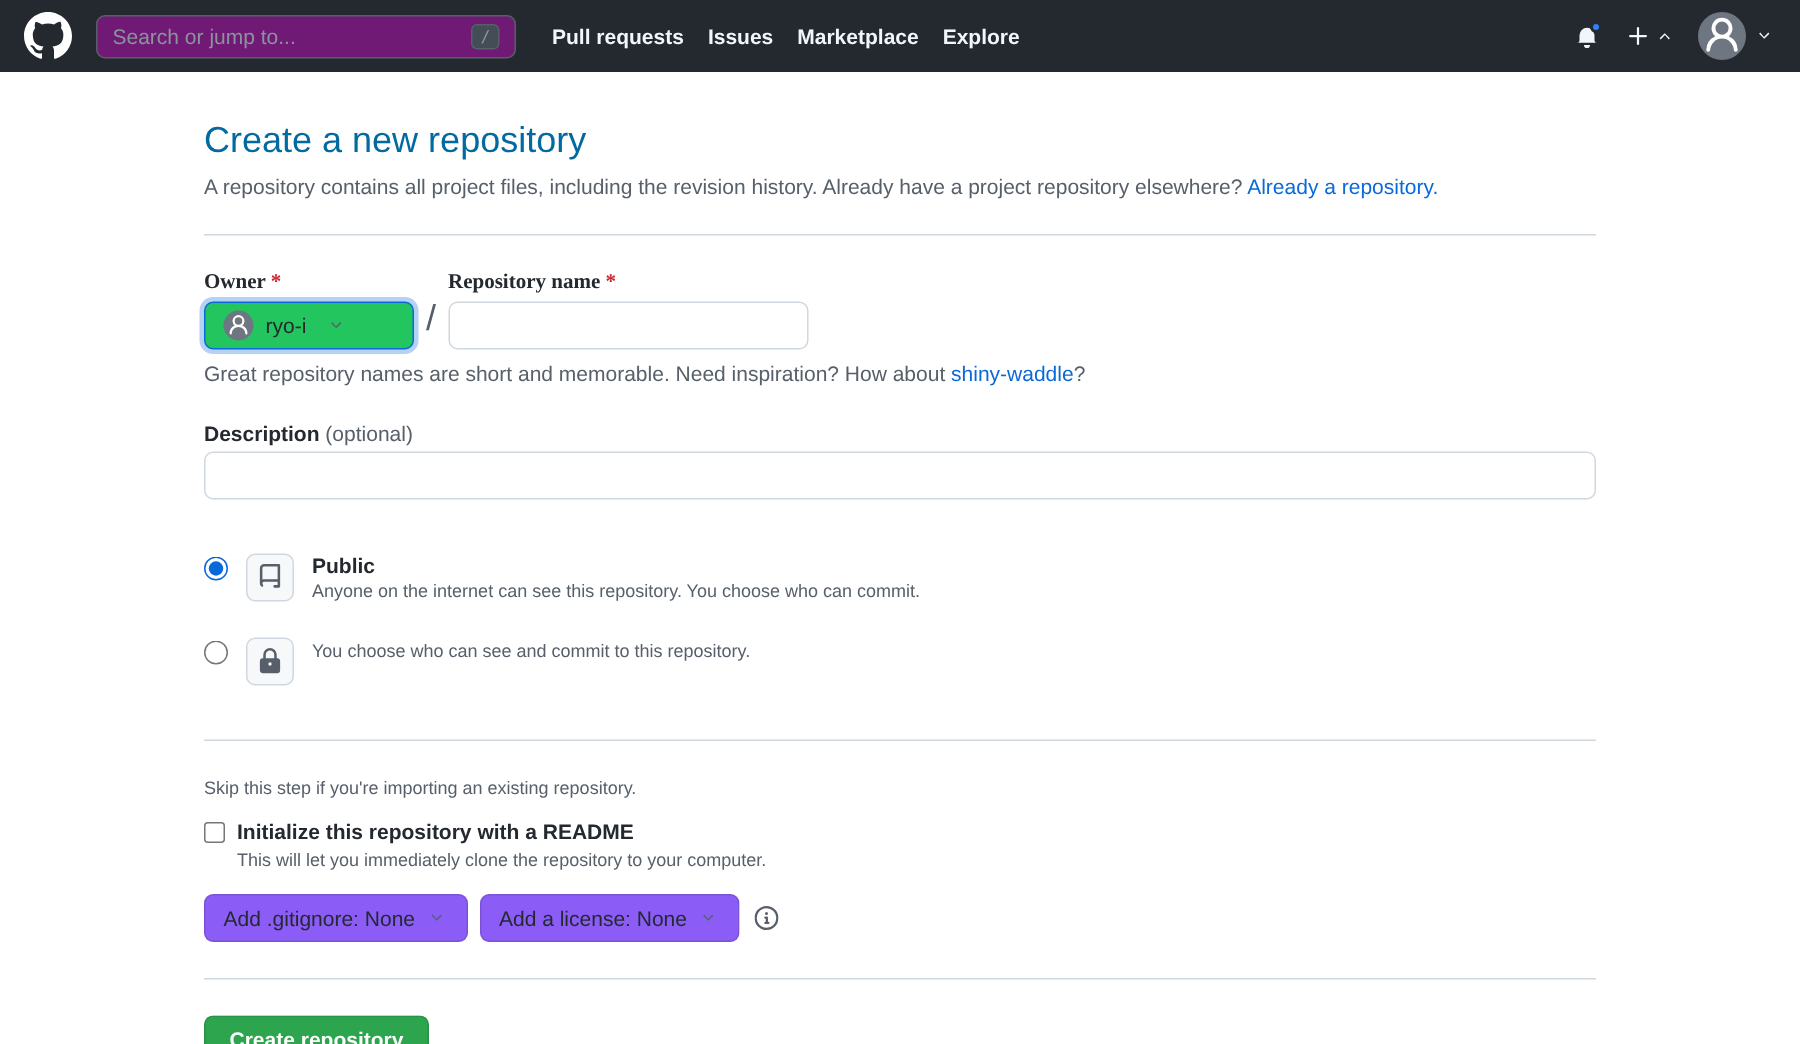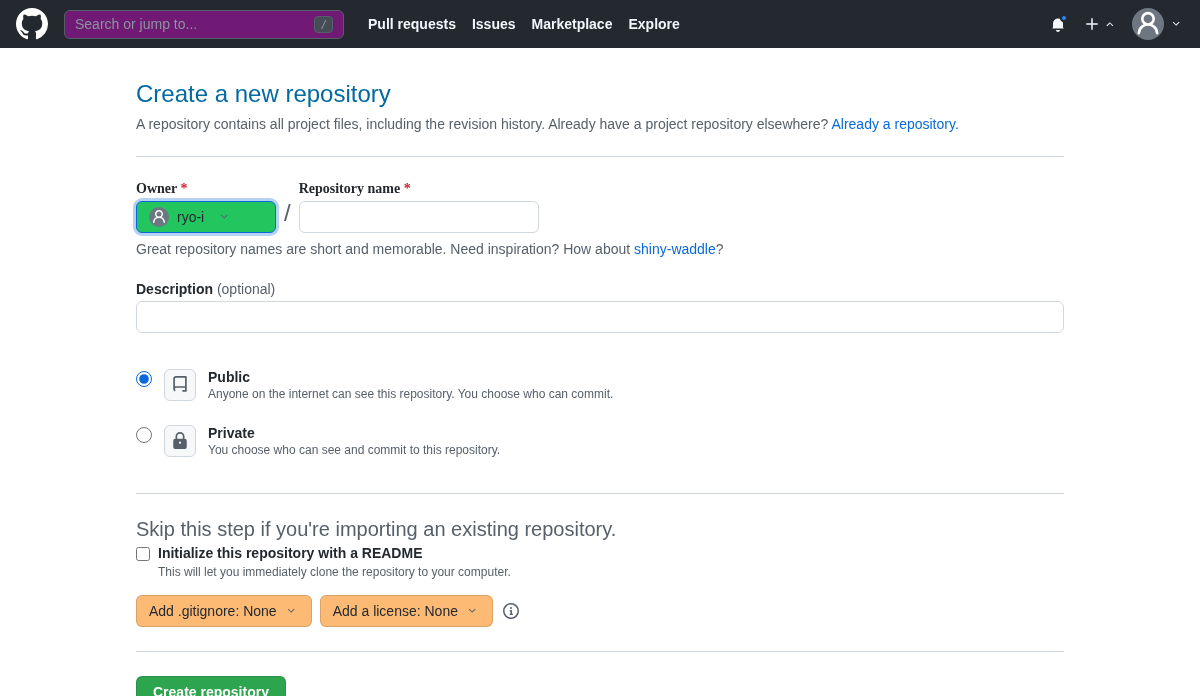--- a/index.html
+++ b/index.html
@@ -248,23 +248,23 @@
     }
     .visibility-text .vis-desc {
       font-size: 12px;
       color: #57606a;
       margin-top: 2px;
     }
 
     
     .init-section { margin-top: 8px; }
     .init-subtitle {
-      font-size: 20px;
-      color: #57606a;
-      margin-bottom: 4px;
+      font-size: 12px;
+      color: #57606a;
+      margin-bottom: 14px;
     }
     .checkbox-row {
       display: flex;
       align-items: flex-start;
       gap: 8px;
       margin-bottom: 4px;
     }
     .checkbox-row input[type="checkbox"] {
       margin-top: 2px;
       cursor: pointer;
@@ -288,21 +288,21 @@
     .bottom-dropdowns {
       display: flex;
       align-items: center;
       gap: 8px;
       margin-top: 16px;
     }
     .dropdown-btn {
       display: flex;
       align-items: center;
       gap: 6px;
-      background: #fdba74;
+      background: #8b5cf6;
       border: 1px solid rgba(31,35,40,0.15);
       border-radius: 6px;
       padding: 5px 12px;
       font-size: 14px;
       color: #24292f;
       cursor: pointer;
       height: 32px;
     }
     .info-btn {
       background: none;
@@ -452,21 +452,20 @@
     </label>
 
     <label class="visibility-option">
       <input type="radio" name="visibility" style="">
       <div class="visibility-icon">
         <svg viewBox="0 0 16 16">
           <path fill-rule="evenodd" d="M4 4v2h-.25A1.75 1.75 0 002 7.75v5.5c0 .966.784 1.75 1.75 1.75h8.5A1.75 1.75 0 0014 13.25v-5.5A1.75 1.75 0 0012.25 6H12V4a4 4 0 10-8 0zm6.5 2V4a2.5 2.5 0 00-5 0v2h5zM8 10.5a1 1 0 110-2 1 1 0 010 2z"></path>
         </svg>
       </div>
       <div class="visibility-text">
-        <div class="vis-title">Private</div>
         <div class="vis-desc">You choose who can see and commit to this repository.</div>
       </div>
     </label>
   </div>
 
   <hr class="divider">
 
   
   <div class="init-section">
     <p class="init-subtitle">Skip this step if you're importing an existing repository.</p>

